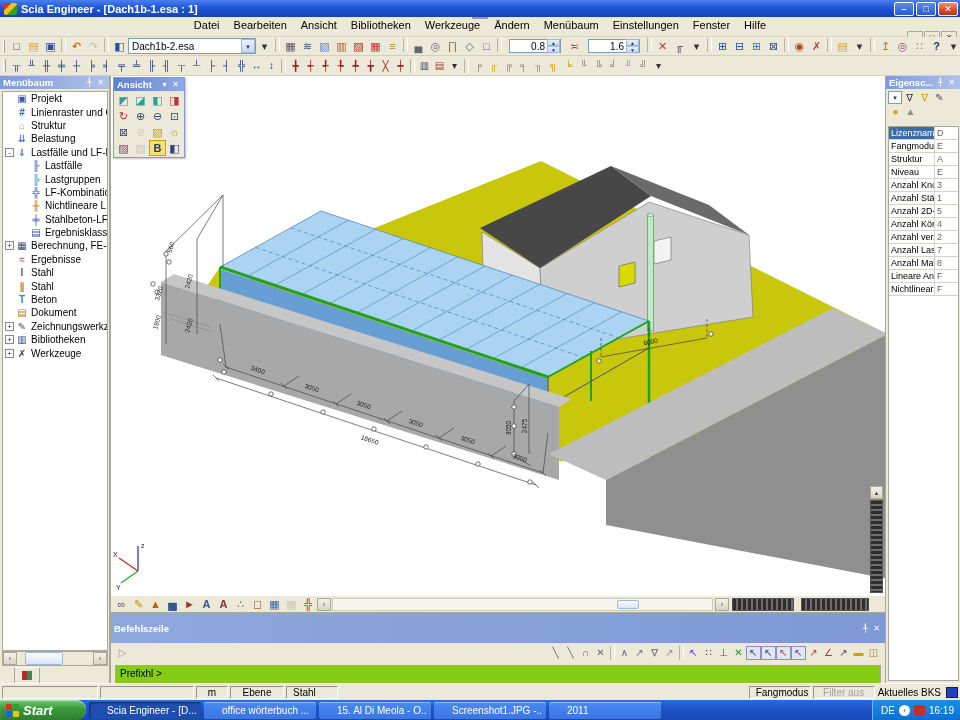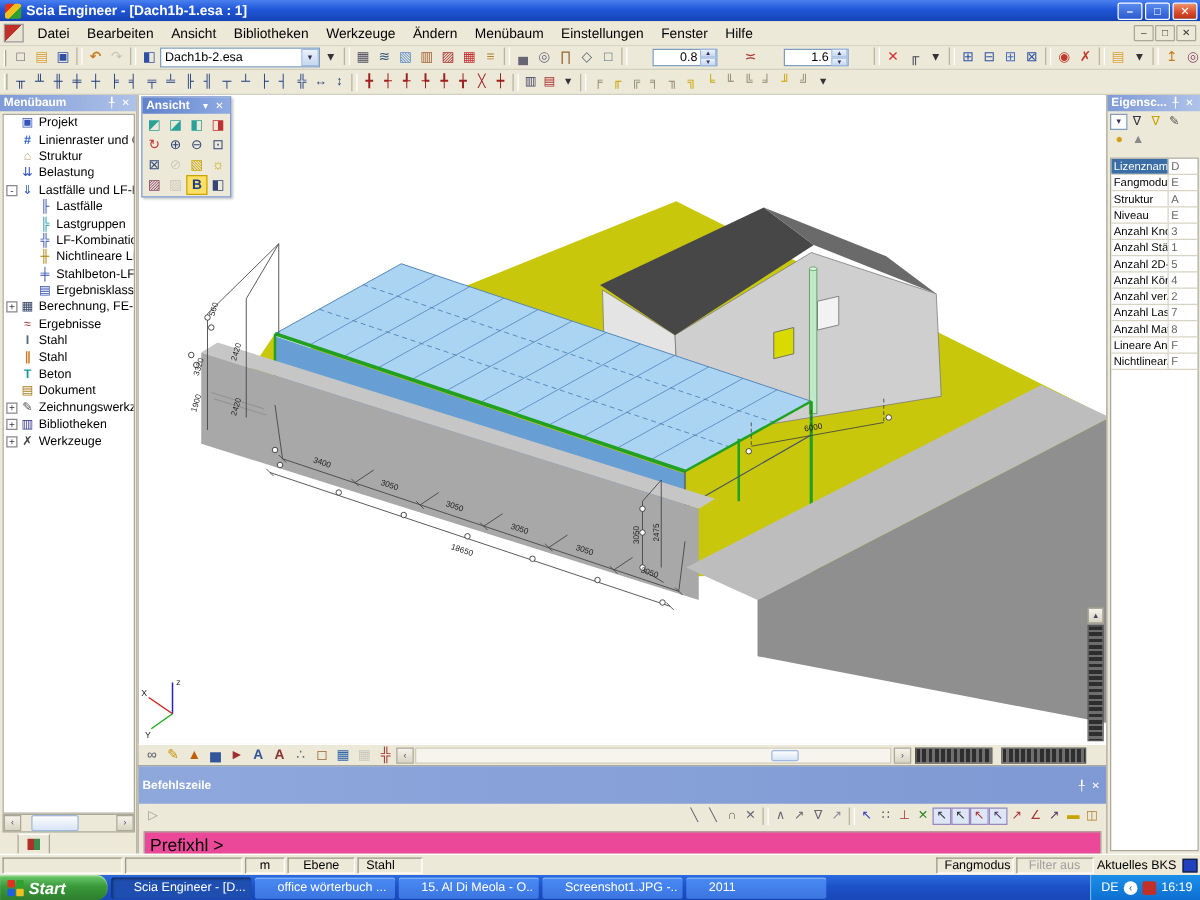--- a/index.html
+++ b/index.html
@@ -12,21 +12,21 @@
     display:flex;align-items:center;color:#fff;font-size:11px;font-weight:bold;padding:0 2px;}
   .tico-app{width:13px;height:12px;margin:0 4px 0 2px;
     background:linear-gradient(135deg,#E03020 30%,#F0C020 30% 60%,#30A030 60%);border-radius:2px;}
   #titlebar .tbtns{margin-left:auto;display:flex;gap:2px;}
   .wbtn{width:20px;height:14px;font-size:9px;line-height:12px;text-align:center;color:#fff;
     background:linear-gradient(#5B8BEE,#2B5BD0);border:1px solid #fff;border-radius:2px;}
   .wbtn.close{background:linear-gradient(#F0946A,#D8482B 60%,#B83518);}
 
   
   #menubar{position:absolute;left:0;top:17px;width:960px;height:20px;background:#ECE9D8;
-    border-bottom:1px solid #D8D4C4;display:flex;align-items:center;font-size:11px;color:#000;}
+    border-bottom:1px solid #D8D4C4;display:flex;align-items:center;font-size:11px;color:#000;flex-direction:column;}
   .appico{width:16px;height:15px;margin:0 4px 0 3px;border:1px solid #9A96883;
     background:linear-gradient(135deg,#C03028 50%,#E8E4D4 50%);border:1px solid #999;}
   .mitem{padding:2px 7px;}
   #menubar .mdibtns{margin-left:auto;display:flex;gap:1px;margin-right:3px;}
   .mdibtn{width:16px;height:13px;font-size:8px;line-height:11px;text-align:center;color:#333;
     background:#ECE9D8;border:1px solid #ACA899;border-radius:1px;}
 
   
   .tbrow{position:absolute;left:0;width:960px;background:#ECE9D8;display:flex;align-items:center;
     padding:0 2px;border-bottom:1px solid #D4D0C0;}
@@ -37,21 +37,21 @@
     font-size:11px;line-height:16px;flex:none;}
   .ticon.sm{width:15px;height:14px;font-size:10px;}
   .tsep{width:5px;height:14px;border-left:1px solid #B8B4A2;border-right:1px solid #fff;margin:0 2px;flex:none;}
   .dis{opacity:.4;}
   .combo{display:flex;align-items:center;width:128px;height:16px;background:#fff;
     border:1px solid #7F9DB9;font-size:10px;padding-left:3px;flex:none;}
   .combo .cval{flex:1;white-space:nowrap;overflow:hidden;}
   .combo .cbtn{width:14px;height:14px;background:linear-gradient(#EAF2FC,#C6D8F0);
     border:1px solid #9EBADF;text-align:center;font-size:7px;line-height:13px;color:#335;}
   .spin{display:flex;align-items:center;width:52px;height:14px;background:#fff;
-    border:1px solid #7F9DB9;font-size:10px;flex:none;margin:0 18px;}
+    border:1px solid #7F9DB9;font-size:10px;flex:none;margin:0 5px;}
   .spin .sval{flex:1;text-align:right;padding-right:2px;}
   .spin .sarr{width:13px;display:flex;flex-direction:column;}
   .spin .sarr span{height:7px;font-size:5px;line-height:7px;text-align:center;color:#335;
     background:linear-gradient(#EAF2FC,#C6D8F0);border:1px solid #9EBADF;}
 
   
   .ptitle{height:13px;background:linear-gradient(90deg,#7E9BD8,#AFC2E8);color:#fff;font-size:9.5px;
     font-weight:bold;display:flex;align-items:center;padding:0 3px;}
   .ptitle .sp{flex:1;}
   .pbtn{width:11px;text-align:center;font-size:8px;color:#fff;}
@@ -98,22 +98,22 @@
   #vthumb{position:absolute;left:284px;top:1px;width:22px;height:9px;background:linear-gradient(#FDFDFB,#D8E4F8);
     border:1px solid #9EBADF;border-radius:2px;}
   svg text{fill:#222;}
 
   
   #cmdpanel{position:absolute;left:110px;top:612px;width:775px;height:71px;background:#ECE9D8;
     border-left:1px solid #ACA899;border-top:1px solid #ACA899;}
   #cmdpanel .ptitle{background:linear-gradient(90deg,#8FA8DC,#7E99D4);height:30px;}
   #cmdicons{display:flex;align-items:center;height:20px;padding:0 4px;}
   #cmdicons .right{margin-left:auto;display:flex;align-items:center;}
-  #cmdinput{margin:2px 4px;height:19px;background:#ec4899;border:1px solid #ACA899;
-    font-size:14px;padding:2px 4px;color:#000;}
+  #cmdinput{margin:2px 4px;height:19px;background:#84cc16;border:1px solid #ACA899;
+    font-size:10px;padding:2px 4px;color:#000;}
 
   
   #rightpanel{position:absolute;left:885px;top:76px;width:75px;height:607px;background:#ECE9D8;
     border-left:1px solid #ACA899;}
   #rpicons{display:flex;flex-wrap:wrap;padding:2px 2px 0 2px;}
   #propgrid{position:absolute;left:2px;top:50px;width:71px;bottom:2px;background:#fff;
     border:1px solid #ACA899;font-size:9px;overflow:hidden;}
   .prow{display:flex;height:13px;border-bottom:1px solid #D8D4C4;}
   .prow .pl{width:46px;padding:1px 2px;border-right:1px solid #D8D4C4;white-space:nowrap;overflow:hidden;}
   .prow .pv{flex:1;padding:1px 2px;color:#666;white-space:nowrap;overflow:hidden;}

